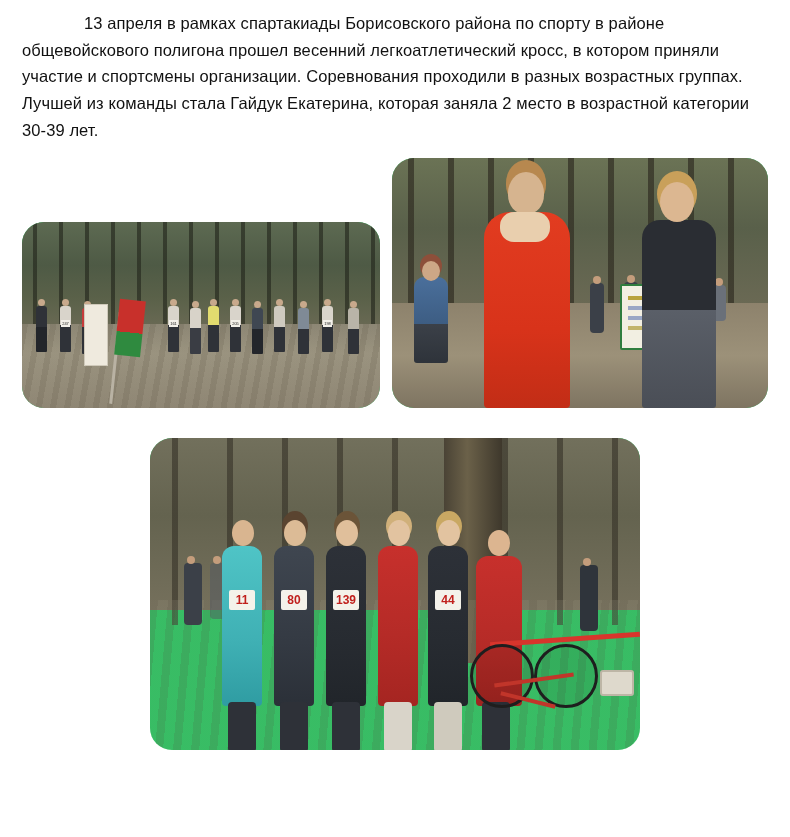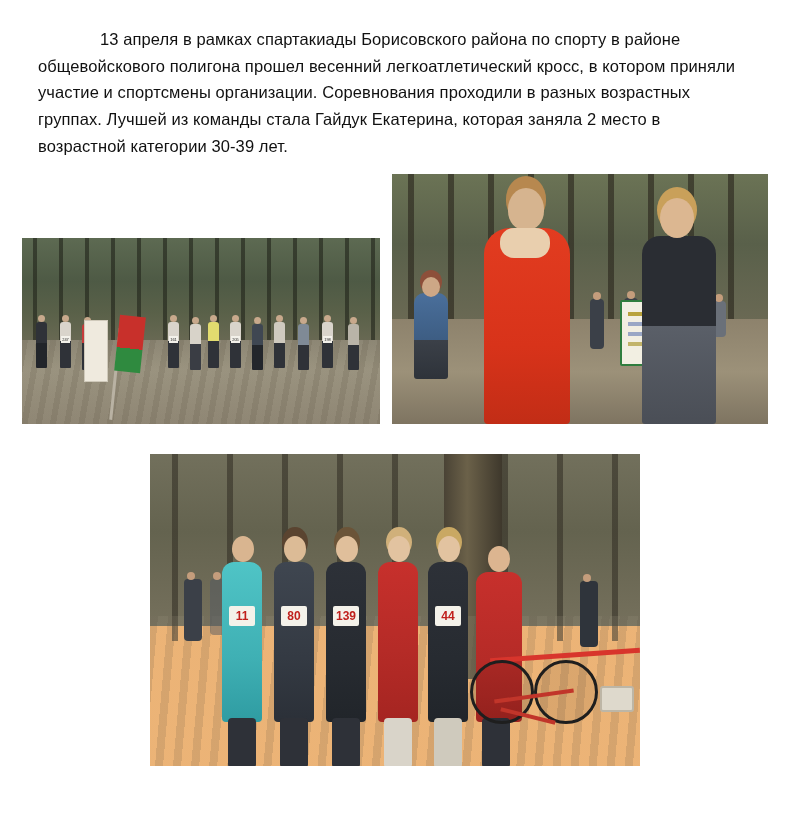--- a/index.html
+++ b/index.html
@@ -15,35 +15,36 @@
     overflow: hidden;
     position: relative;
   }
   .page {
     width: 790px;
     height: 837px;
     position: relative;
     background: #ffffff;
   }
   .article-text {
-    margin: 16px;
+    margin: 0;
     padding: 10px 22px 0 22px;
     font-size: 16.5px;
     line-height: 1.62;
     text-align: left;
     text-indent: 62px;
     color: #111111;
     letter-spacing: 0.1px;
   }
 
   
   .photo {
     position: absolute;
     overflow: hidden;
-    background: #fdba74;
+    background: #22c55e;
+    border-radius: 22px;
   }
   .photo .sky,
   .photo .layer {
     position: absolute;
   }
 
   
   #photo-start {
     left: 22px;
     top: 222px;

